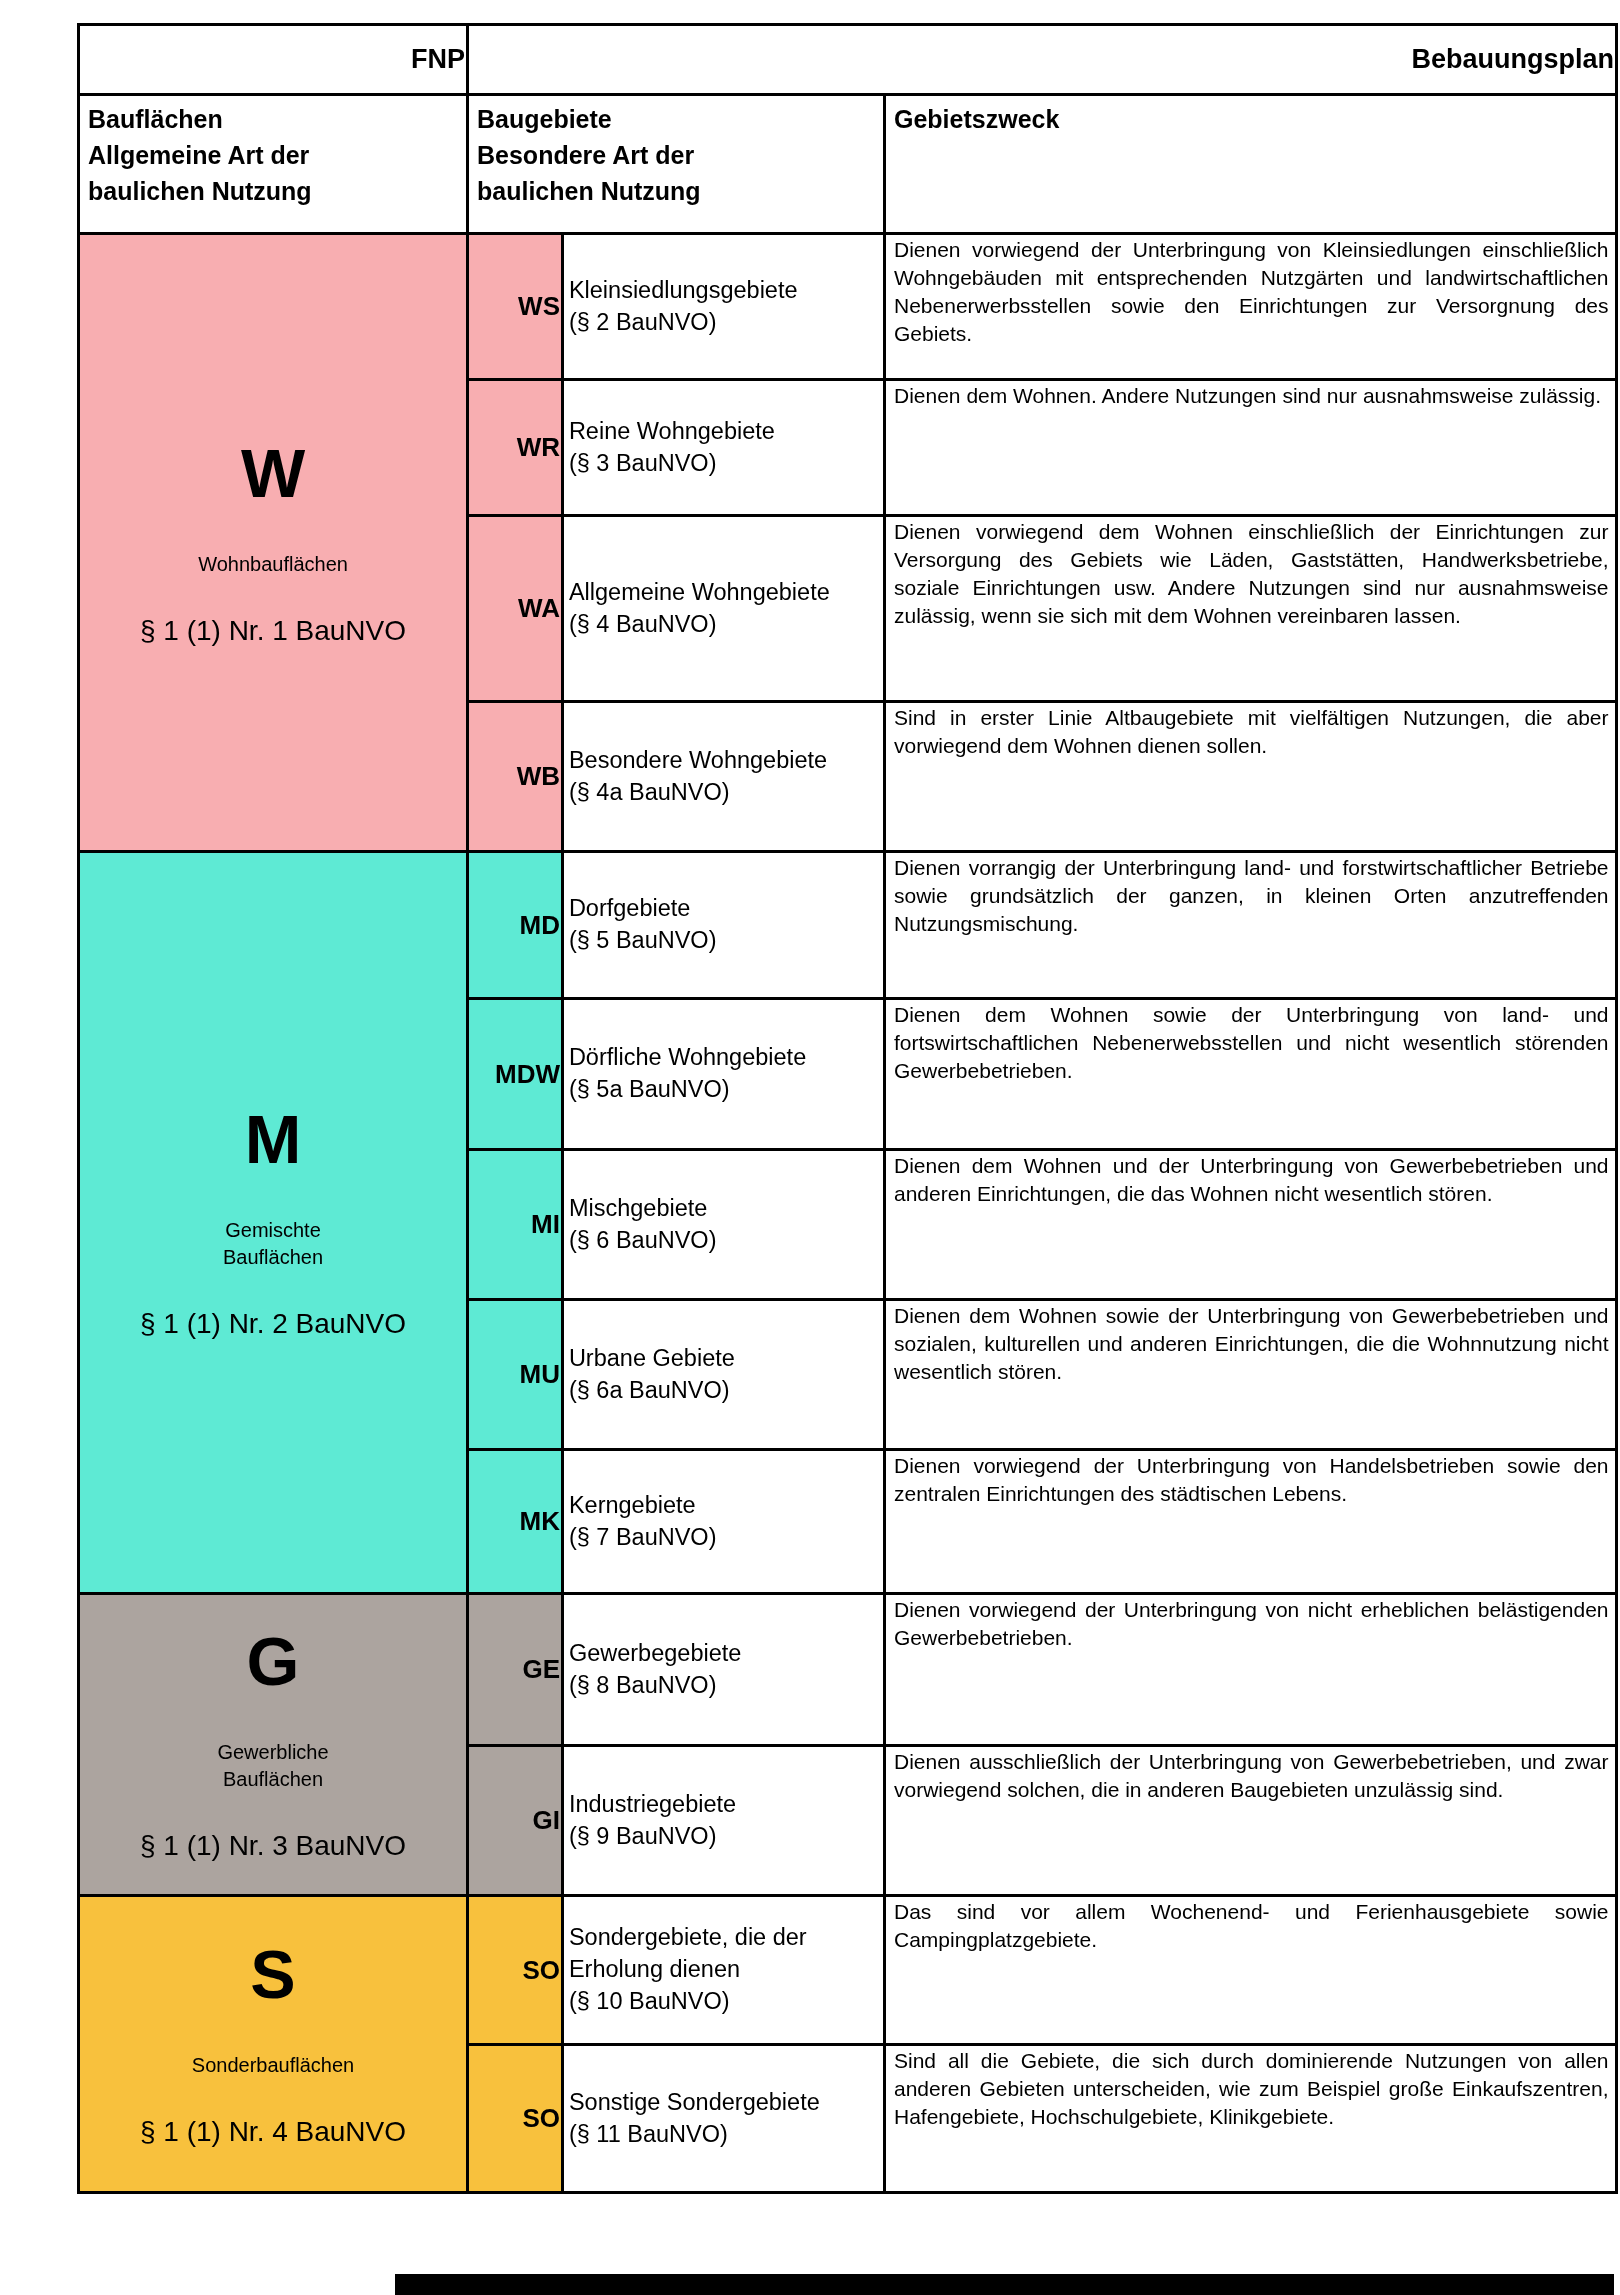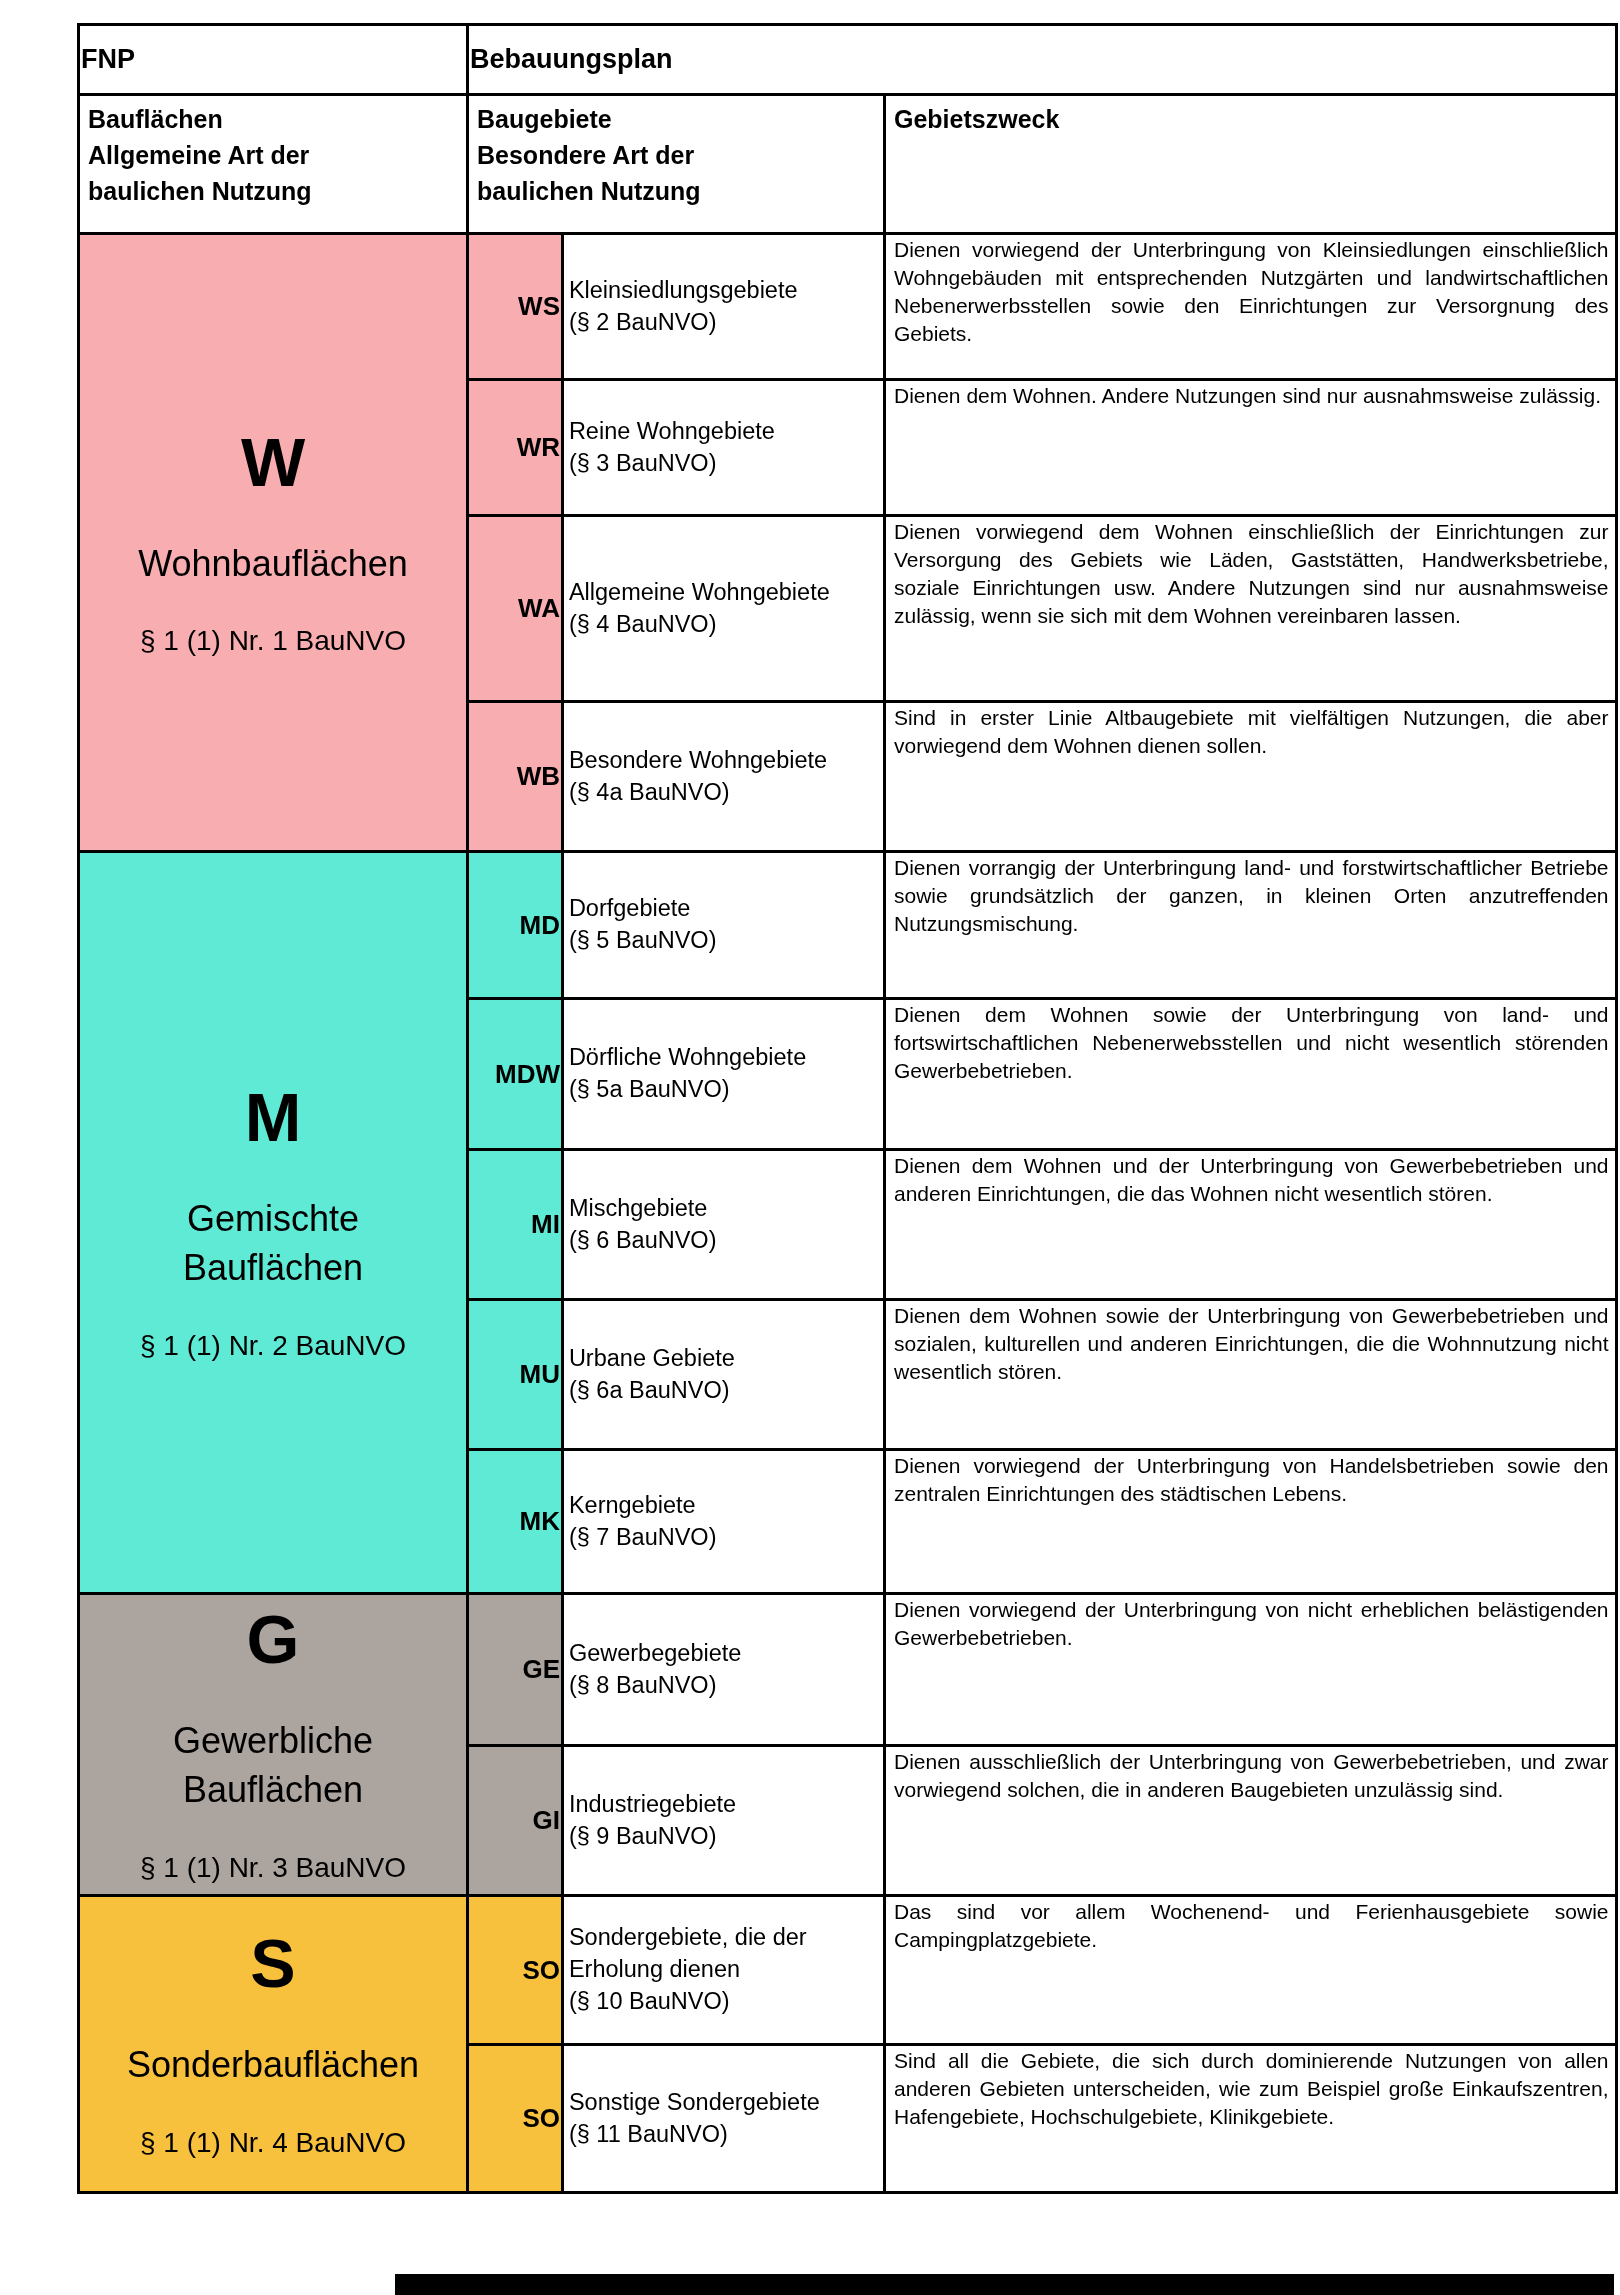--- a/index.html
+++ b/index.html
@@ -7,28 +7,28 @@
     width:1621px; height:2295px; background:#ffffff; position:relative;
     font-family:"Liberation Sans", sans-serif; color:#000;
   }
   table.zoning {
     position:absolute; left:77px; top:23px;
     border-collapse:collapse; table-layout:fixed;
   }
   table.zoning th, table.zoning td {
     border:3.2px solid #000; overflow:hidden;
   }
-  .h1cell { font-size:27px; font-weight:bold; text-align:left; vertical-align:middle; background:#fff; }
+  .h1cell { font-size:27px; font-weight:bold; text-align:right; vertical-align:middle; background:#fff; }
   .h2cell {
     font-size:25px; font-weight:bold; text-align:left; vertical-align:top;
     padding:4.9px 8px; line-height:1.45; white-space:pre-line; background:#fff;
   }
   .section-cell { text-align:center; vertical-align:middle; padding:0 8px; }
   .letter { font-size:68px; font-weight:bold; line-height:1; display:block; }
-  .stitle { font-size:36px; line-height:1.35; margin-top:44px; display:block; white-space:pre-line; }
+  .stitle { font-size:20px; line-height:1.35; margin-top:44px; display:block; white-space:pre-line; }
   .slaw   { font-size:28px; margin-top:37px; display:block;text-align:center; }
   .abbr   { font-size:26px; font-weight:bold; text-align:right; vertical-align:middle; }
   .name   {
     font-size:23.5px; text-align:left; vertical-align:middle; line-height:1.35;
     white-space:pre-line; background:#fff; padding:0 4.9px;
   }
   .zweck  {
     font-size:21px; line-height:28px; text-align:justify; vertical-align:top;
     padding:0.8px 6.5px 3.2px 8px; background:#fff;
   }

